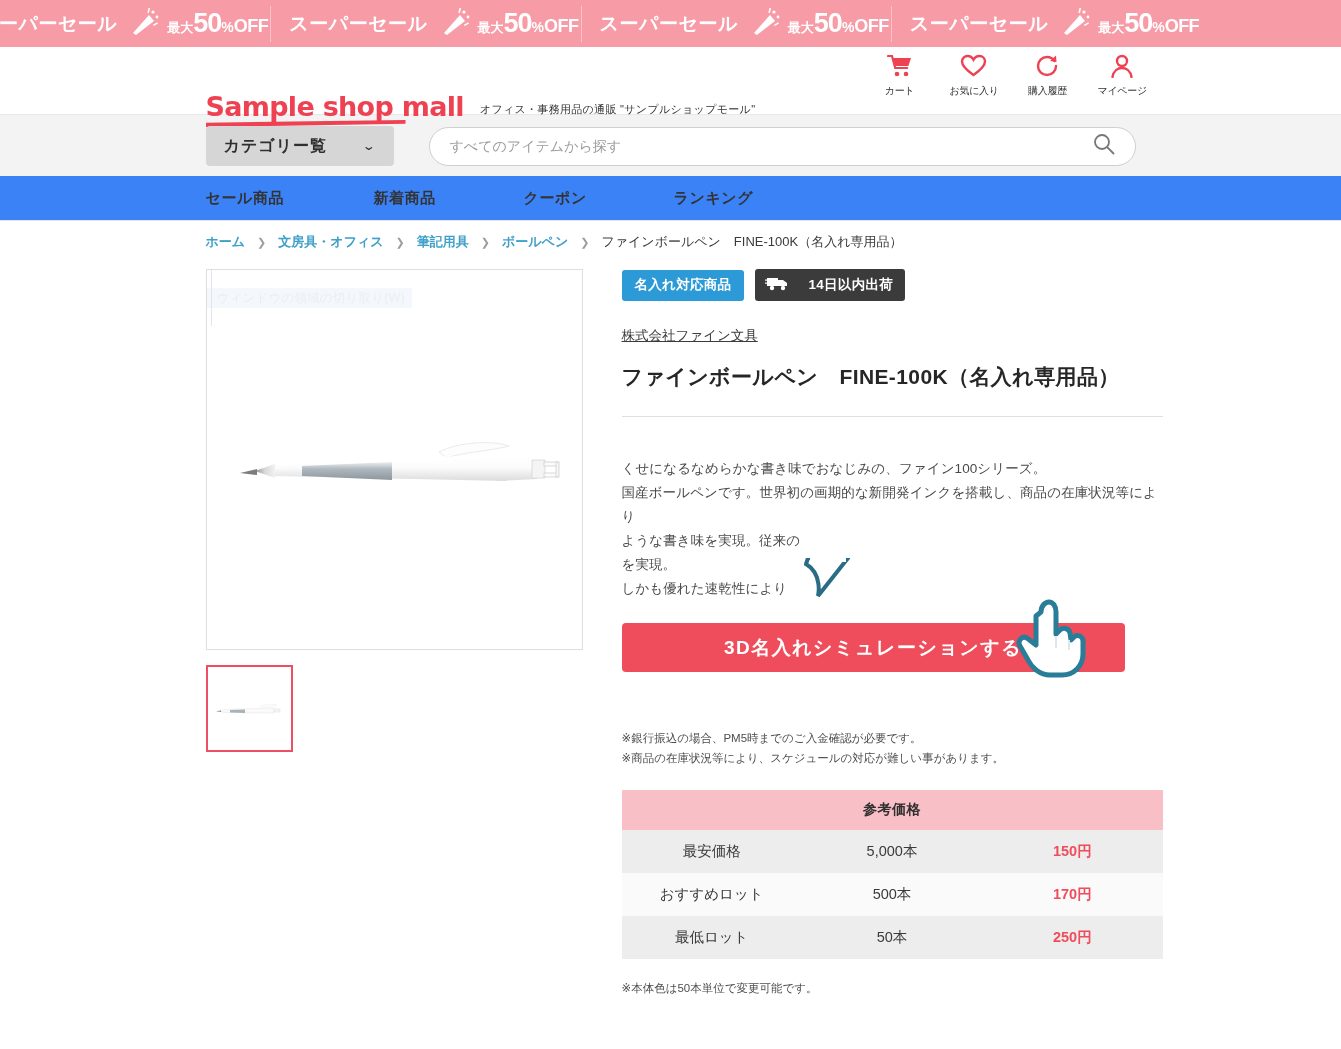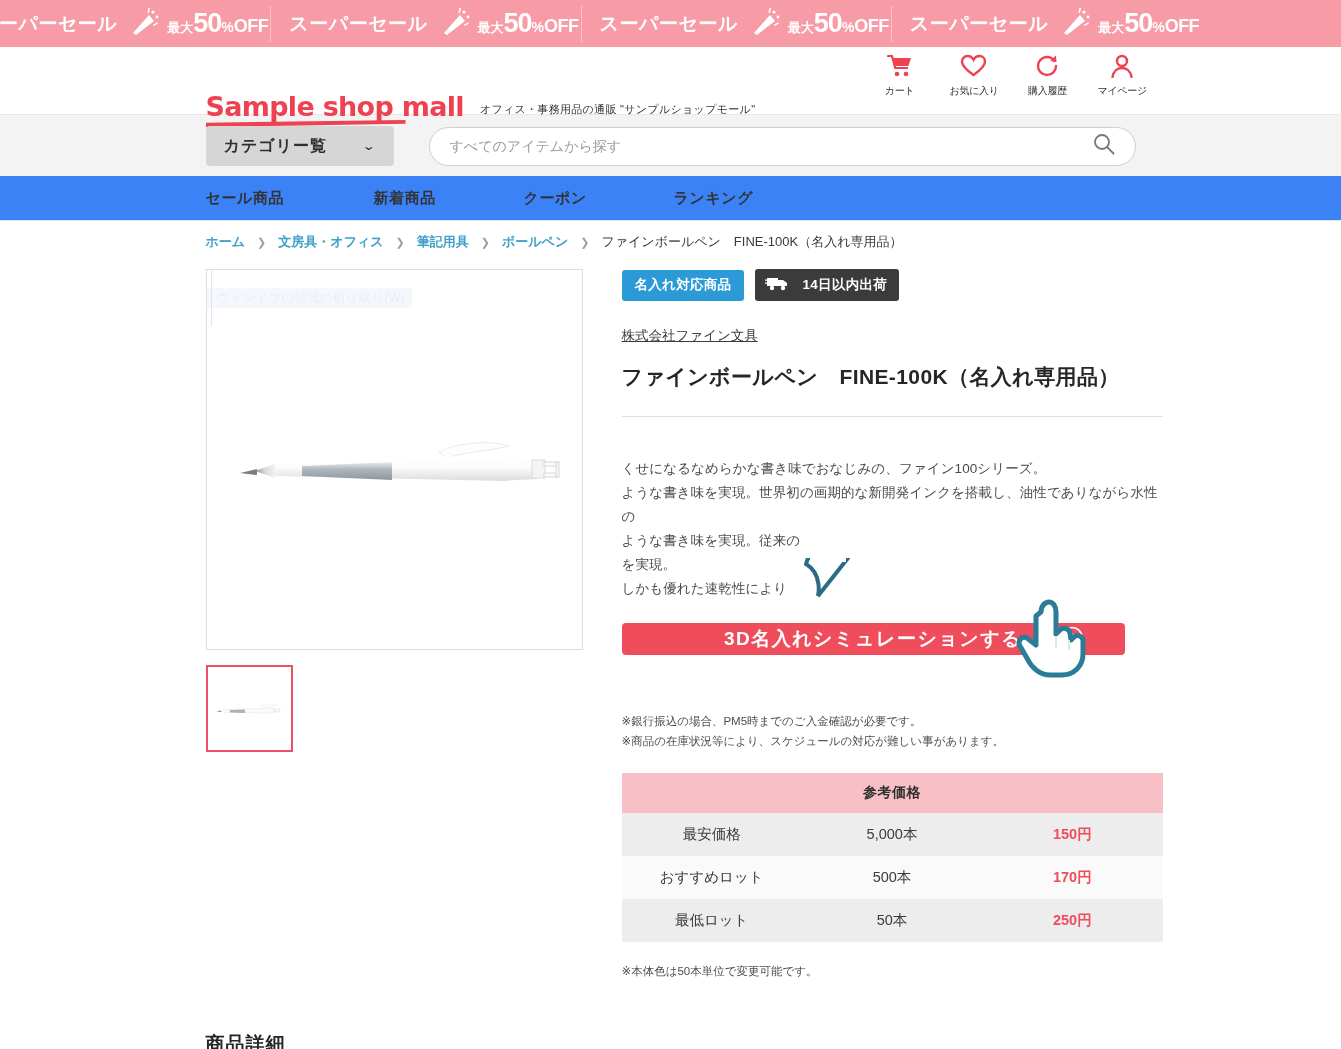--- a/index.html
+++ b/index.html
@@ -280,21 +280,21 @@
   }
   .badge-dark {
     background: #3b3b3b;
     color: #fff;
     font-size: 13.5px;
     font-weight: bold;
     padding: 6px 12px 7px 10px;
     border-radius: 3px;
     display: flex;
     align-items: center;
-    gap: 11px;
+    gap: 17px;
     letter-spacing: 0.3px;
   }
 
   .vendor {
     display: inline-block;
     margin-top: 26px;
     font-size: 13.5px;
     color: #3c3c3c;
     text-decoration: underline;
     cursor: pointer;
@@ -318,21 +318,21 @@
     font-size: 13.5px;
     line-height: 24px;
     color: #4a4a4a;
     letter-spacing: 0.1px;
   }
 
   .cta {
     position: relative;
     margin-top: 22px;
     width: 503px;
-    height: 32px;
+    height: 49px;
     background: #ef4d5c;
     border-radius: 4px;
     display: flex;
     align-items: center;
     justify-content: center;
     cursor: pointer;
     border: none;
   }
   .cta .cta-label {
     color: #fff;
@@ -687,21 +687,21 @@
       </div>
 
       <a class="vendor">株式会社ファイン文具</a>
 
       <div class="title">ファインボールペン　FINE-100K（名入れ専用品）</div>
 
       <div class="rule"></div>
 
       <div class="desc">
         <div>くせになるなめらかな書き味でおなじみの、ファイン100シリーズ。</div>
-        <div>ような書き味を実現。世界初の画期的な新開発インクを搭載し、油性でありながら水性の</div>
+        <div>国産ボールペンです。世界初の画期的な新開発インクを搭載し、商品の在庫状況等により</div>
         <div>ような書き味を実現。従来の</div>
         <div>を実現。</div>
         <div>しかも優れた速乾性により</div>
       </div>
 
       <button class="cta">
         <span class="cta-label">3D名入れシミュレーションする</span>
         <span class="cta-arrow">
           <svg width="22" height="22" viewBox="0 0 22 22">
             <circle cx="11" cy="11" r="10" fill="none" stroke="#fff" stroke-width="1.6"></circle>

